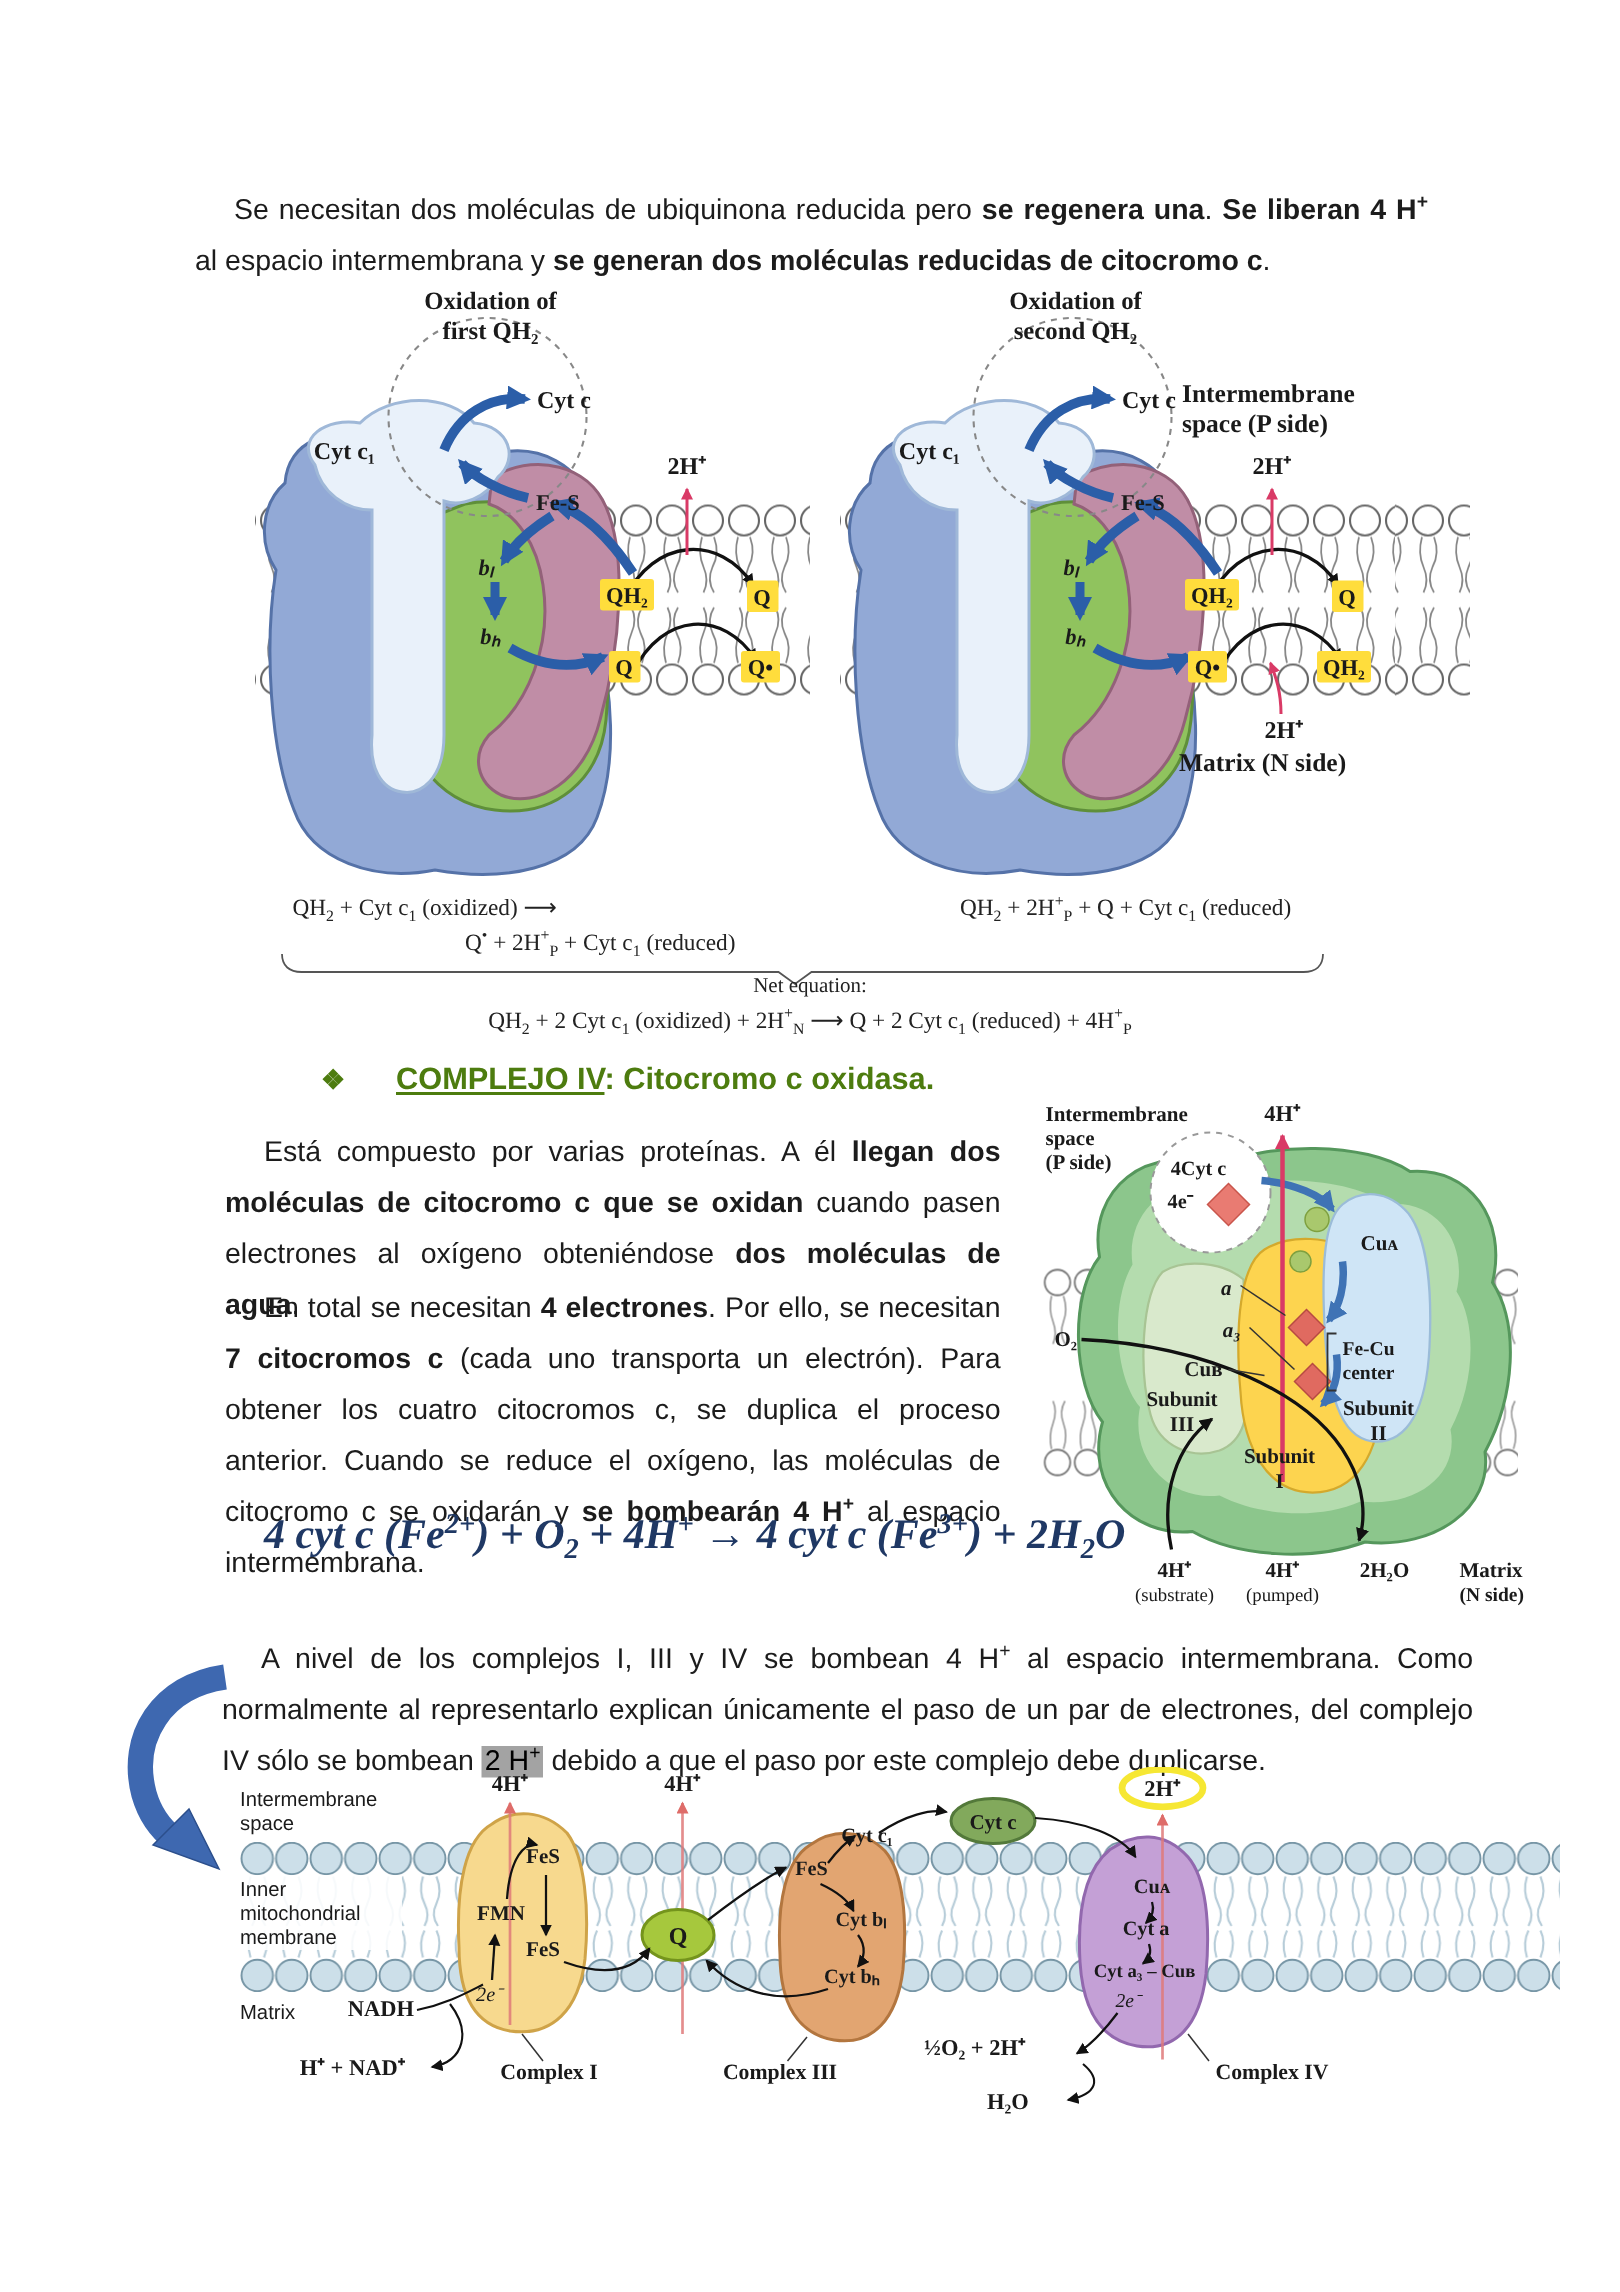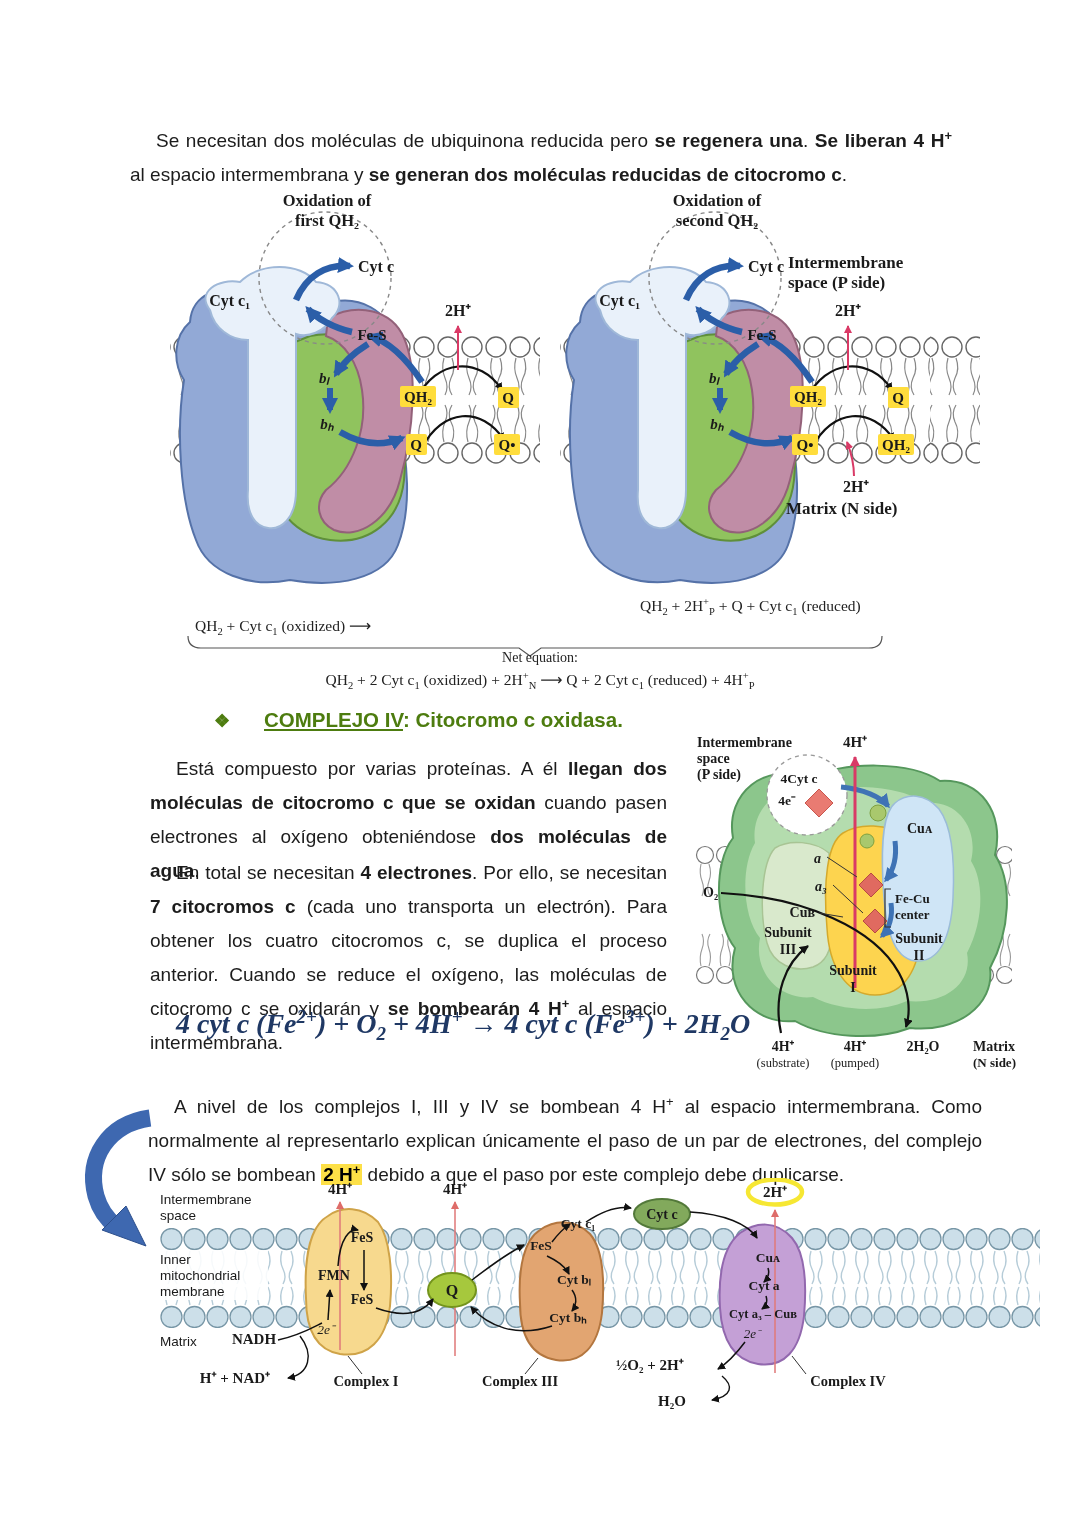--- a/index.html
+++ b/index.html
@@ -3,21 +3,21 @@
 <meta charset="utf-8">
 <style>
   html,body{margin:0;padding:0;}
   body{width:1080px;height:1528px;background:#ffffff;position:relative;
        font-family:"Liberation Sans",sans-serif;color:#1a1a1a;overflow:hidden;}
   p.body-text{position:absolute;margin:0;font-size:19px;line-height:34px;
       text-align:justify;color:#1c1c1c;}
   p.indent{text-indent:26px;}
   sup{font-size:68%;line-height:0;vertical-align:super;}
   sub{font-size:68%;line-height:0;vertical-align:sub;}
-  mark{background:#fde047;padding:0 2px;font-weight:bold;}
+  mark{background:#a3a3a3;padding:0 2px;}
   b{font-weight:bold;margin-top:20px;}
   .eq{position:absolute;font-family:"Liberation Serif",serif;font-size:15.5px;
       line-height:23px;color:#222;white-space:nowrap;}
   .eq .ind115{padding-left:115px;} .eq .ind88{padding-left:88px;}
   .net-label,.net-eq{position:absolute;left:100px;width:880px;text-align:center;
       font-family:"Liberation Serif",serif;color:#222;white-space:nowrap;}
   .net-label{font-size:14px;} .net-eq{font-size:15.5px;}
   .heading{position:absolute;left:214px;top:708px;font-size:20.5px;font-weight:bold;
       color:#4d7c0f;}
   .heading .bullet{display:inline-block;width:50px;font-size:18px;}
@@ -133,22 +133,23 @@
   <g transform="translate(692,244)">
       <rect width="26" height="21" rx="2" fill="#ffdd3c"></rect>
       <text x="13" y="16" text-anchor="middle" font-size="15" font-weight="700" fill="#4a3800">Q•</text>
     </g>
   <g transform="translate(778,244)">
       <rect width="36" height="21" rx="2" fill="#ffdd3c"></rect>
       <text x="18" y="16" text-anchor="middle" font-size="15" font-weight="700" fill="#b23321">QH₂</text>
     </g>
 </svg>
 
-<div class="eq" style="left:195px;top:594px;margin-top:20px;">
+<div class="eq" style="left:195px;top:594px;">
   <div>QH<sub>2</sub> + Cyt c<sub>1</sub> (oxidized) ⟶</div>
+  <div class="ind115">Q<sup>•</sup> + 2H<sup>+</sup><sub>P</sub> + Cyt c<sub>1</sub> (reduced)</div>
 </div>
 <div class="eq" style="left:552px;top:594px;">
   <div class="ind88">QH<sub>2</sub> + 2H<sup>+</sup><sub>P</sub> + Q + Cyt c<sub>1</sub> (reduced)</div>
 </div>
 <svg viewBox="0 0 700 24" style="left:185px;top:634px;width:700px;height:24px;">
   <path d="M 3,2 C 3,10 8,14 16,14 H 334 L 345,22 L 356,14 H 684 C 692,14 697,10 697,2" fill="none" stroke="#555" stroke-width="1.2"></path>
 </svg>
 <div class="net-label" style="top:650px;">Net equation:</div>
 <div class="net-eq" style="top:671px;">QH<sub>2</sub> + 2 Cyt c<sub>1</sub> (oxidized) + 2H<sup>+</sup><sub>N</sub>  ⟶  Q + 2 Cyt c<sub>1</sub> (reduced) + 4H<sup>+</sup><sub>P</sub></div>
 

